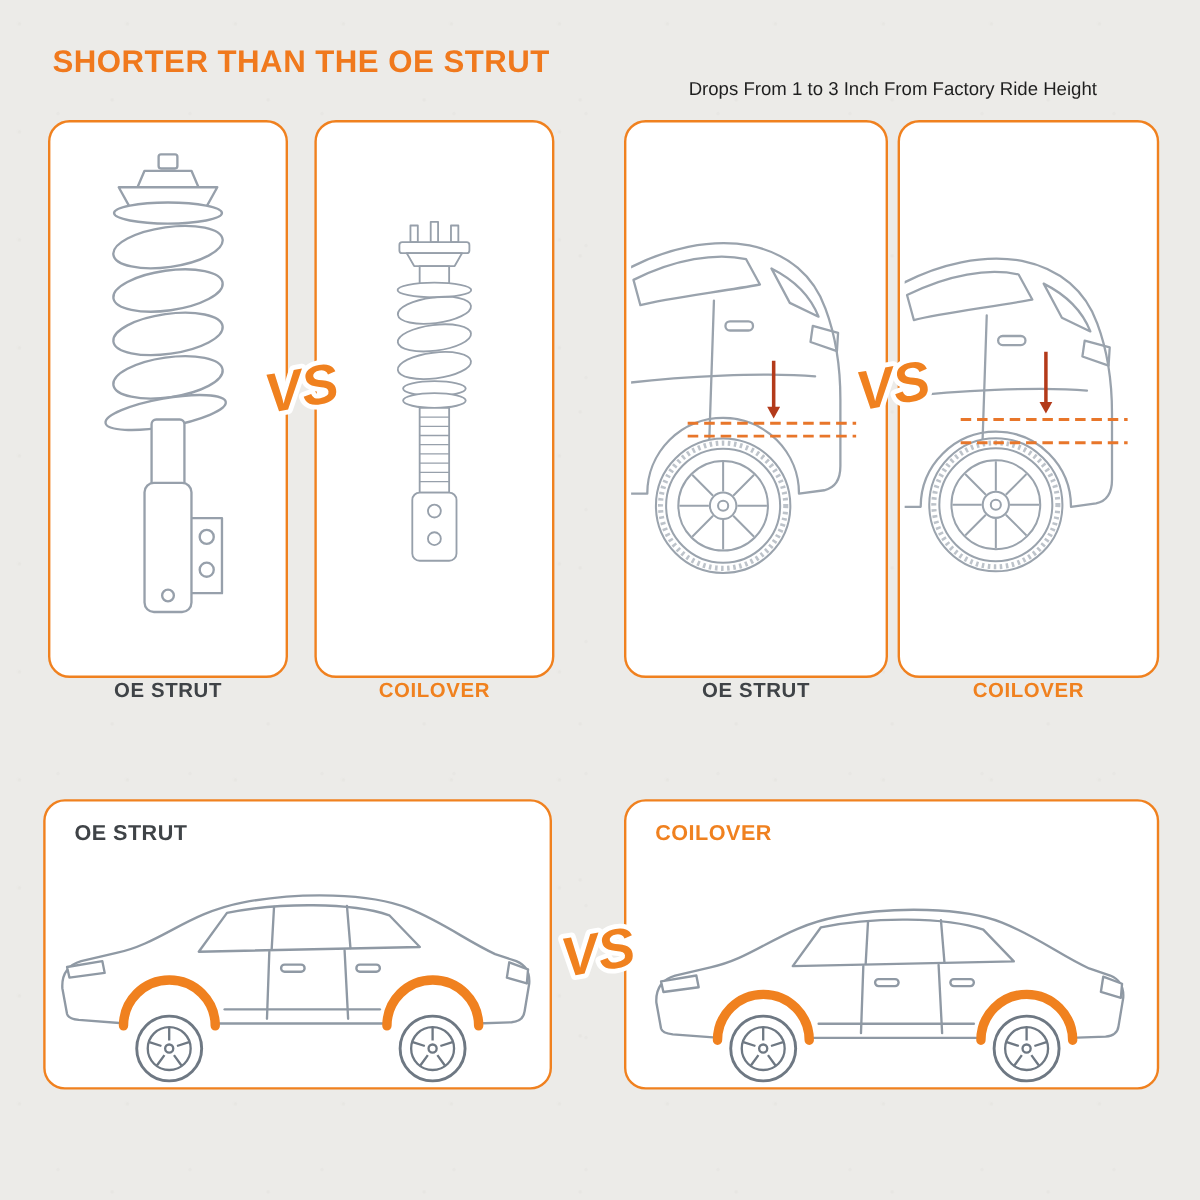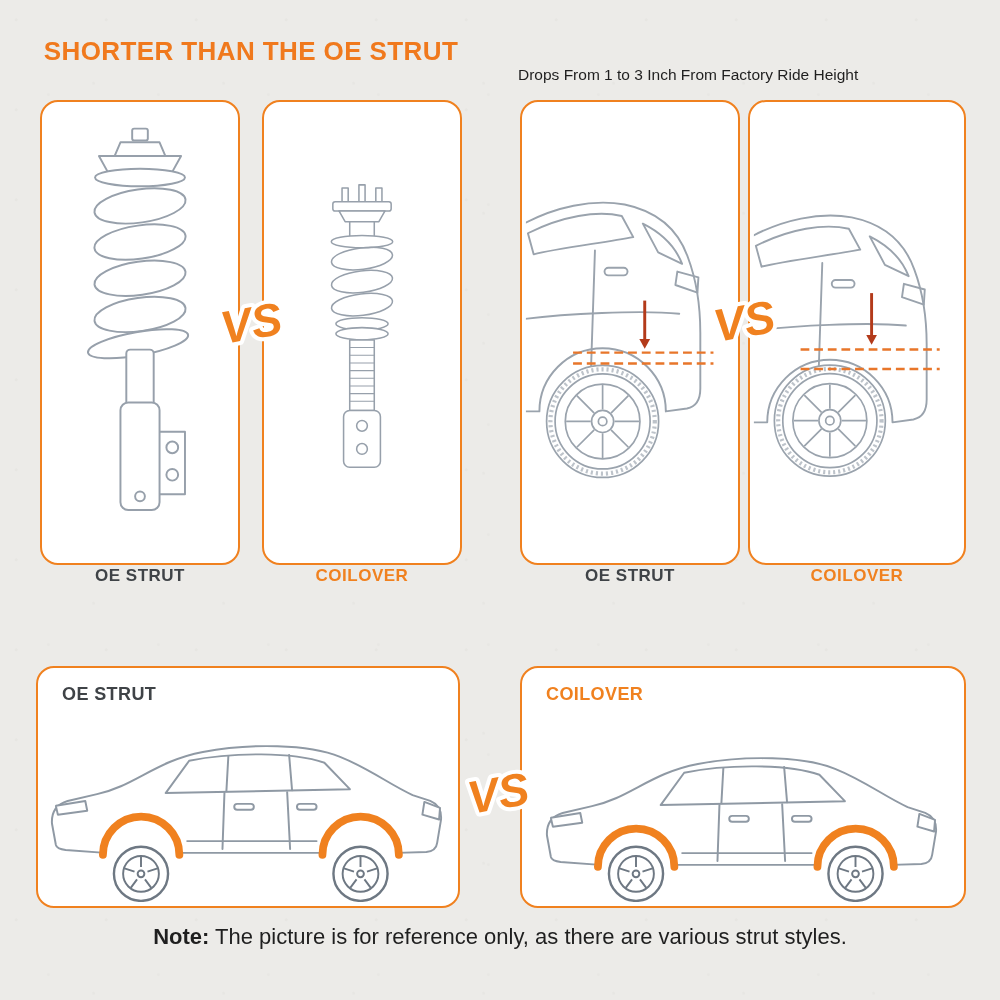--- a/index.html
+++ b/index.html
@@ -7,21 +7,21 @@
         font-family:"Liberation Sans",sans-serif;overflow:hidden;}
   
   .page::before{content:"";position:absolute;inset:0;pointer-events:none;opacity:.5;
     background:
       radial-gradient(circle at 18% 22%, #e3e2de 0 1px, transparent 2px),
       radial-gradient(circle at 72% 64%, #e4e3df 0 1px, transparent 2px),
       radial-gradient(circle at 44% 86%, #e6e5e1 0 1px, transparent 2px);
     background-size:90px 90px,130px 130px,110px 110px;}
   .heading{position:absolute;font-weight:700;font-size:26px;color:#F0791D;
            text-align:center;letter-spacing:.4px;}
-  .subtitle{position:absolute;font-size:15.5px;color:#1F1F1F;font-weight:500;}
+  .subtitle{position:absolute;font-size:15.5px;color:#1F1F1F;text-align:center;font-weight:500;}
   .panel{position:absolute;background:#fff;border:2px solid #F0811F;border-radius:18px;
          overflow:hidden;box-sizing:border-box;}
   .illus{position:absolute;inset:0;display:flex;align-items:center;justify-content:center;}
   .panel-label{position:absolute;top:566px;font-weight:800;font-size:17px;
                letter-spacing:.5px;text-align:center;color:#3F4347;}
   .panel-label.orange{color:#F0811F;}
   .inner-label{position:absolute;top:16px;left:24px;font-weight:800;font-size:18px;
                letter-spacing:.4px;color:#3F4347;z-index:2;}
   .inner-label.orange{color:#F0811F;}
   .vs-badge{position:absolute;z-index:5;overflow:visible;}
@@ -211,15 +211,14 @@
       <use href="#side-body" x="13" y="22" width="412" height="196"></use>
       <use href="#side-wheel" x="85" y="154.8" width="58" height="58"></use>
       <use href="#side-wheel" x="304.5" y="154.8" width="58" height="58"></use>
     </svg>
   </div>
 
   <svg class="vs-badge" style="left:452px;top:752px;" width="92" height="76" viewBox="0 0 92 76">
     <text class="vs-text" x="46" y="57" transform="rotate(-10 46 40)">VS</text>
   </svg>
 
-  <div class="note"><b>Note:</b><span> The picture is for reference only, as there are various strut styles.</span></div>
 
 </div>
 
 </body></html>

